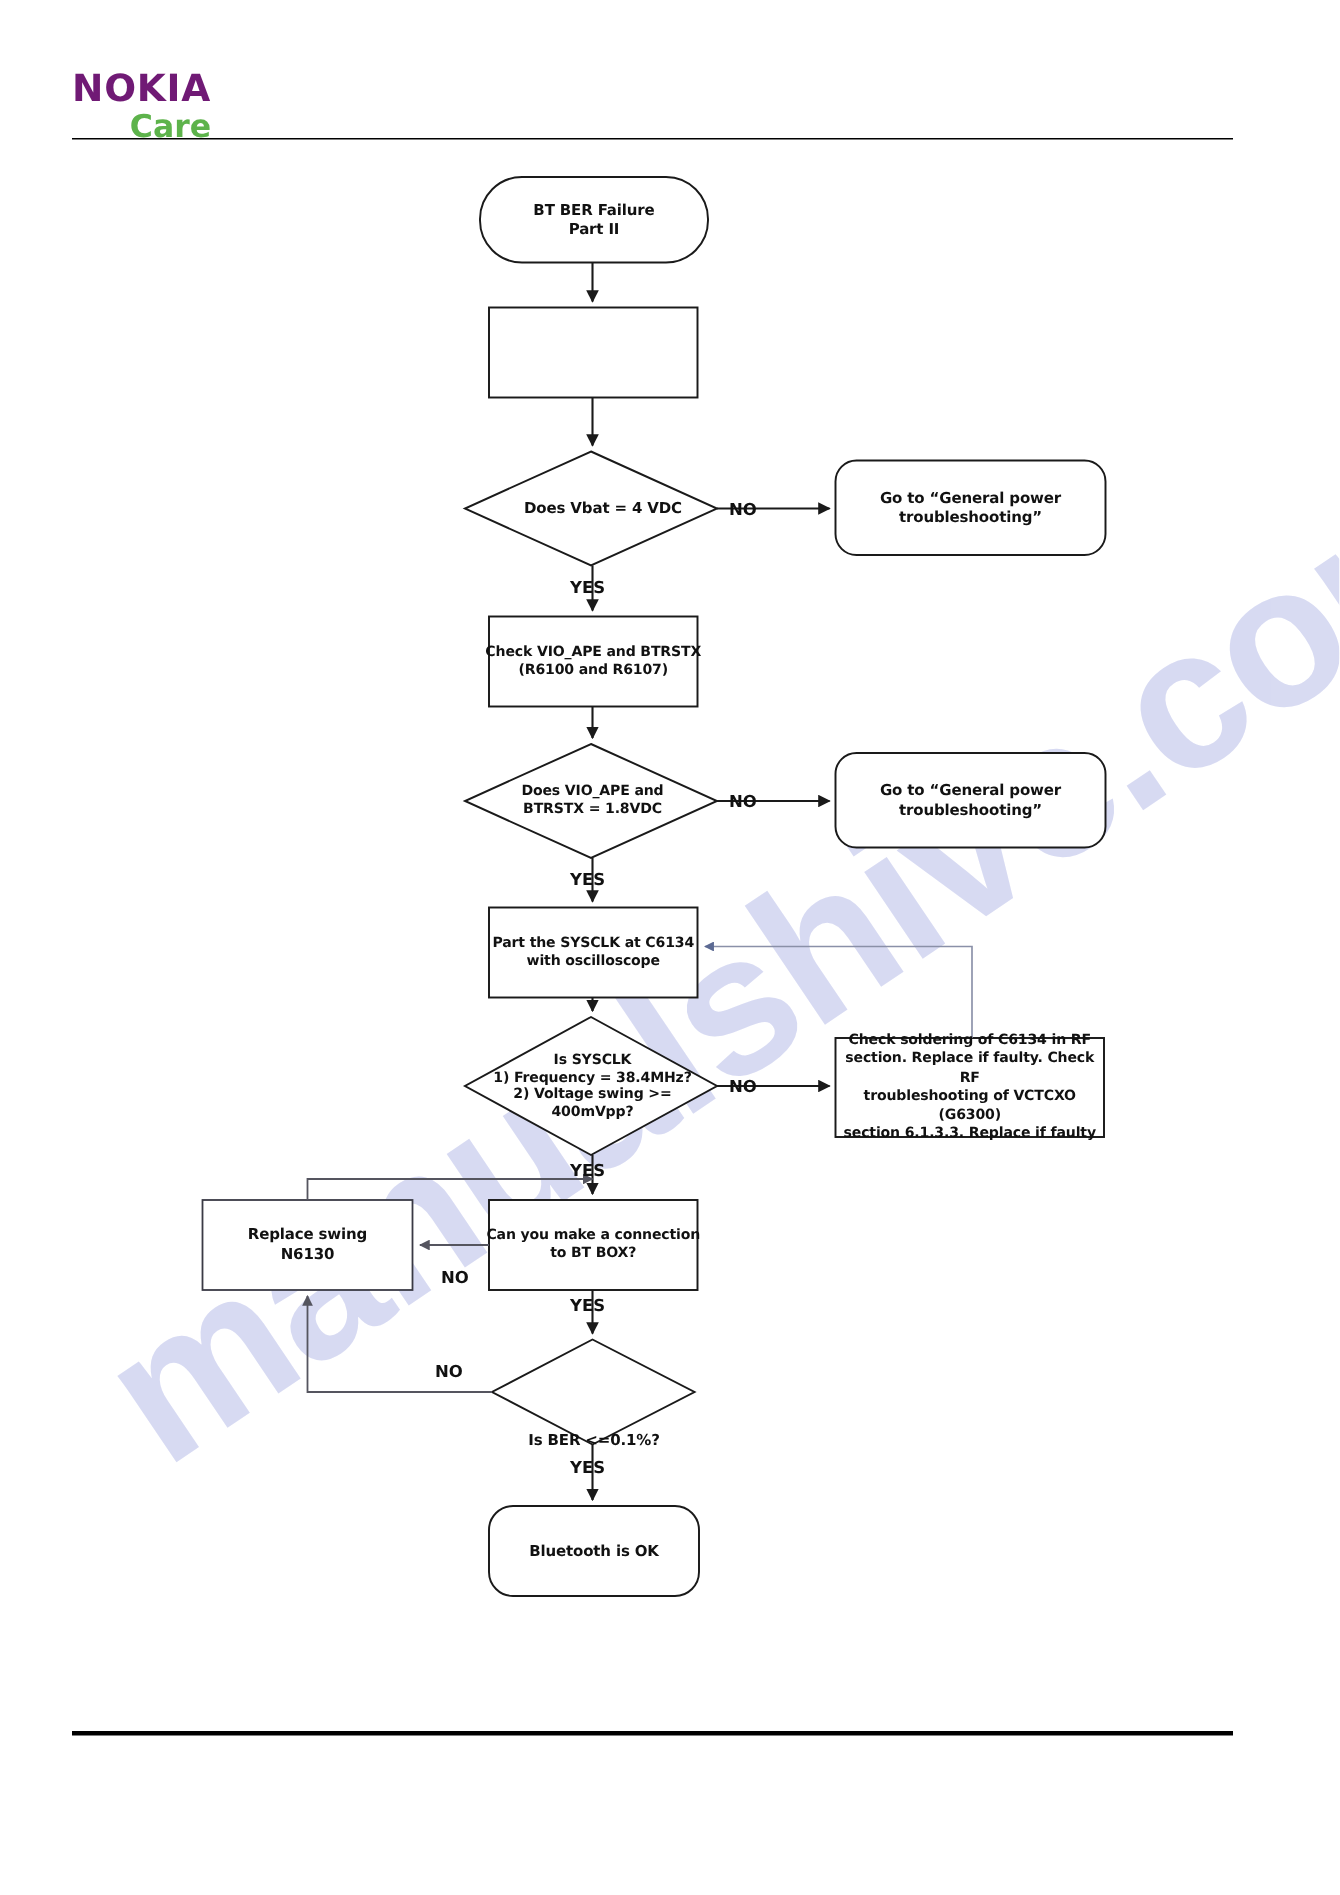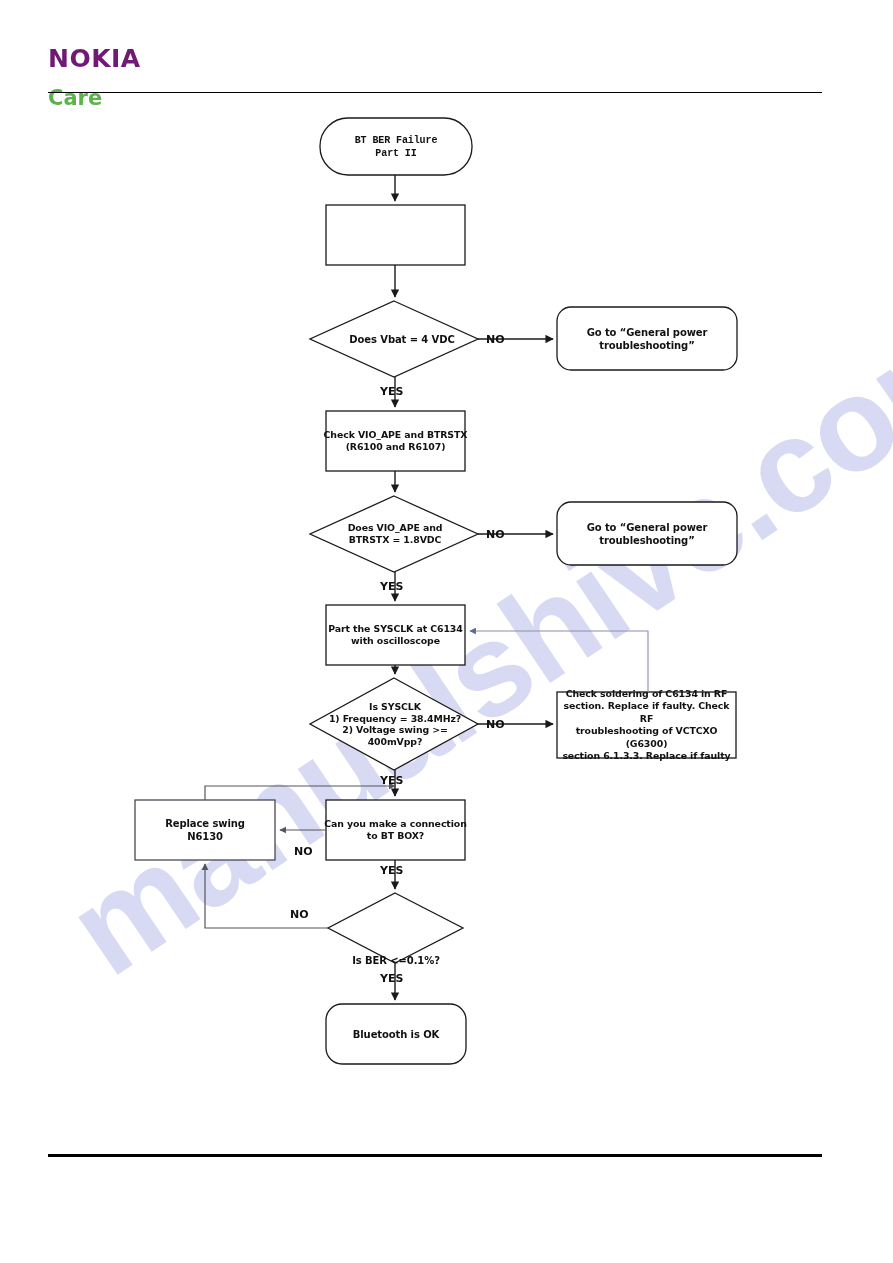--- a/index.html
+++ b/index.html
@@ -62,21 +62,22 @@
     display: block;
   }
   #logo .logo-care {
     font-family: "DejaVu Sans", sans-serif;
     font-weight: bold;
     font-size: 21px;
     color: #5db34b;
     letter-spacing: 0px;
     line-height: 22px;
     display: block;
-    margin-top: 15px;
+    margin-top: 1px;
+    text-align: right;
   }
   #header-rule {
     position: absolute;
     left: 48px;
     top: 92px;
     width: 774px;
     height: 1px;
     background: #000000;
   }
 
@@ -242,21 +243,21 @@
 
     <path class="conn-soft" d="M 205 800 L 205 786 L 395 786" marker-end="url(#arrsoft)"></path>
 
     <path class="conn" d="M 395 860 L 395 889" marker-end="url(#arr)"></path>
 
     <path class="conn-soft" d="M 328 928 L 205 928 L 205 864" marker-end="url(#arrsoft)"></path>
 
     <path class="conn" d="M 395 963 L 395 1000" marker-end="url(#arr)"></path>
   </svg>
 
-  <div class="node-label" style="left:320px; top:118px; width:152px; height:57px;font-family:Liberation Mono, monospace;">BT BER Failure
+  <div class="node-label" style="left:320px; top:118px; width:152px; height:57px;">BT BER Failure
 Part II</div>
 
 
   <div class="node-label" style="left:322px; top:325px; width:160px; height:28px;">Does Vbat = 4 VDC</div>
 
   <div class="node-label" style="left:557px; top:307px; width:180px; height:63px;">Go to “General power
 troubleshooting”</div>
 
   <div class="node-label small" style="left:322px; top:411px; width:147px; height:60px;">Check VIO_APE and BTRSTX
 (R6100 and R6107)</div>

